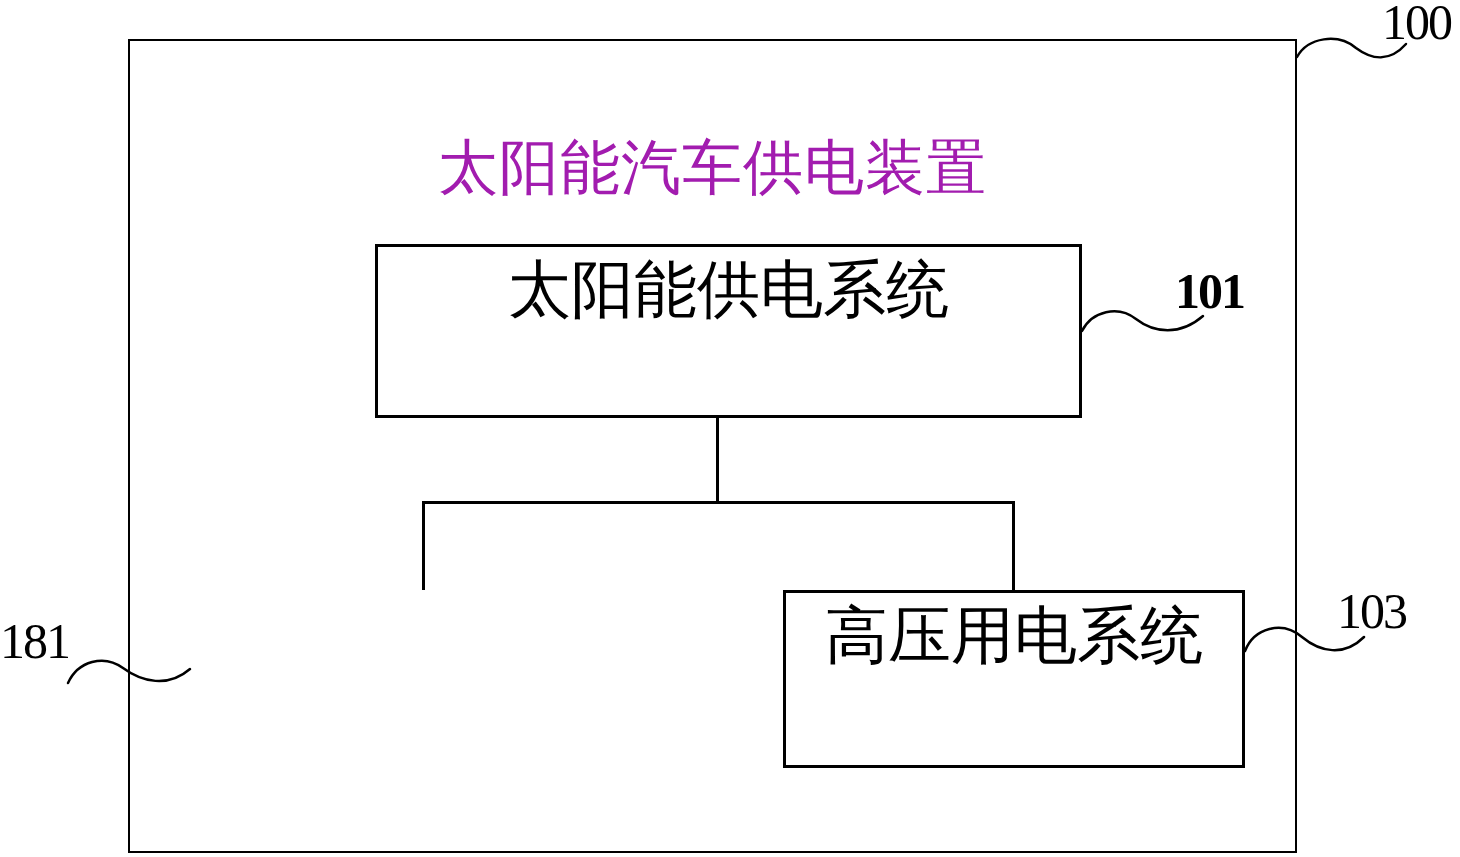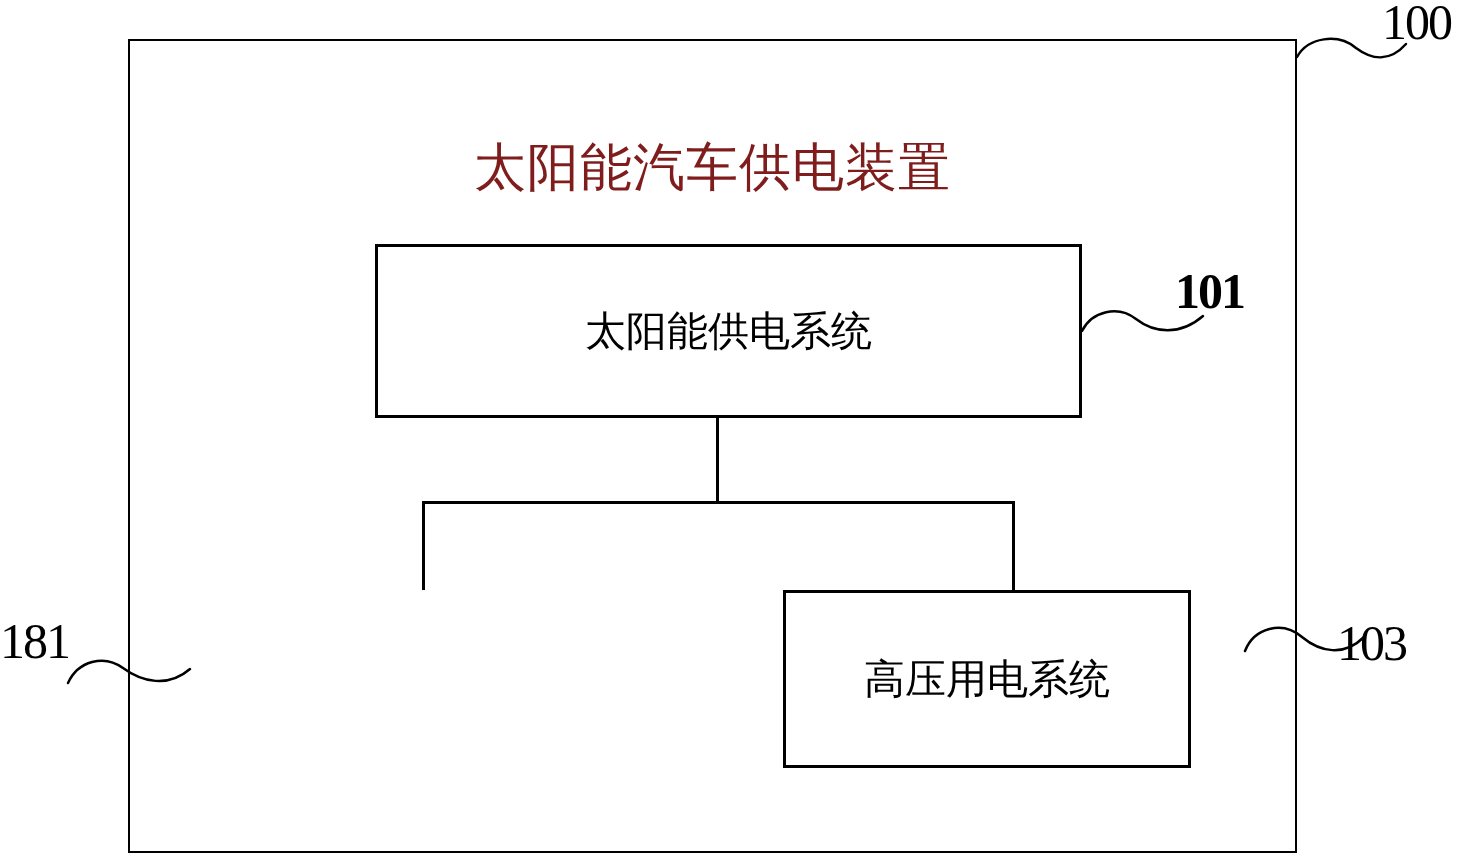--- a/index.html
+++ b/index.html
@@ -21,38 +21,38 @@
     width: 1169px; height: 814px;
     border: 2px solid #000000;
     background: transparent;
   }
 
   .fig-title {
     position: absolute;
     left: 128px; top: 142px;
     width: 1169px; height: 52px;
     display: flex; align-items: center; justify-content: center;
-    font-size: 52px;
+    font-size: 60px;
     letter-spacing: 1px;
-    color: #7f1d1d;
+    color: #a21caf;
     white-space: nowrap;
   }
 
   .node {
     position: absolute;
     border: 3px solid #000000;
     background: #ffffff;
-    display: flex; align-items: center; justify-content: center;
-    font-size: 41px;
+    display: flex; align-items: flex-start; justify-content: center;
+    font-size: 63px;
     color: #000000;
     white-space: nowrap;
   }
   .node-solar { left: 375px; top: 244px; width: 707px; height: 174px; }
   .node-low   { left: 193px; top: 590px; width: 461px; height: 178px; }
-  .node-high  { left: 783px; top: 590px; width: 408px; height: 178px; }
+  .node-high  { left: 783px; top: 590px; width: 462px; height: 178px; }
 
   .line { position: absolute; background: #000000; }
   .conn-stem       { left: 716px; top: 418px; width: 3px;   height: 85px; }
   .conn-horizontal { left: 422px; top: 501px; width: 593px; height: 3px; }
   .conn-left-drop  { left: 422px; top: 501px; width: 3px;   height: 89px; }
   .conn-right-drop { left: 1012px; top: 501px; width: 3px;  height: 89px; }
 
   .leader-svg {
     position: absolute;
     left: 0; top: 0;
@@ -71,21 +71,21 @@
     font-family: "Liberation Serif", serif;
     font-size: 50px;
     letter-spacing: -2px;
     line-height: 1;
     color: #000000;
     white-space: nowrap;
   }
   .ref-100 { left: 1382px; top: -3px;  }
   .ref-101 { left: 1175px; top: 266px; font-weight: bold; }
   .ref-102 { left: 0px;    top: 616px; }
-  .ref-103 { left: 1337px; top: 586px; margin-top: 32px; }
+  .ref-103 { left: 1337px; top: 586px; }
 </style>
 </head>
 <body>
 
 <div class="canvas">
 
   <div class="outer-box"></div>
 
   <div class="fig-title">太阳能汽车供电装置</div>
 

